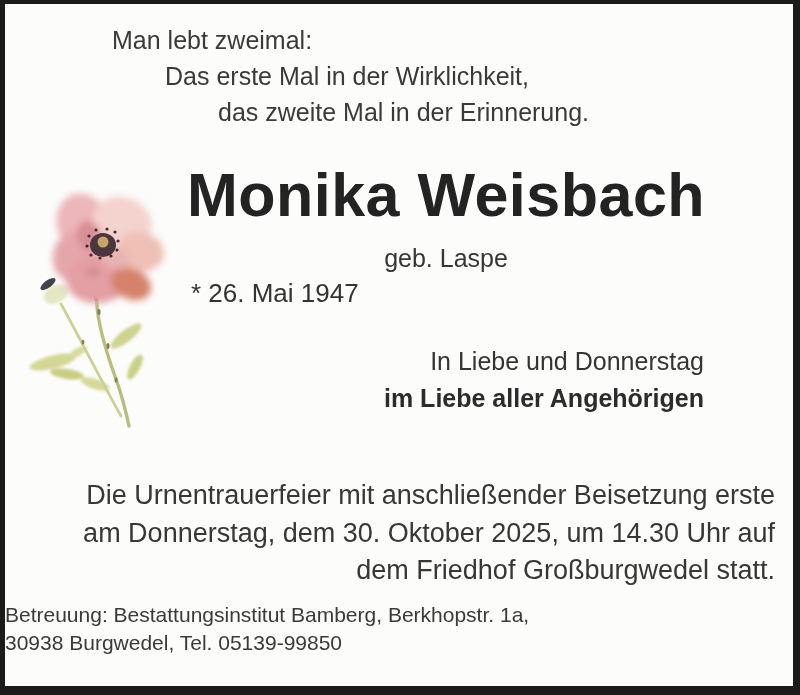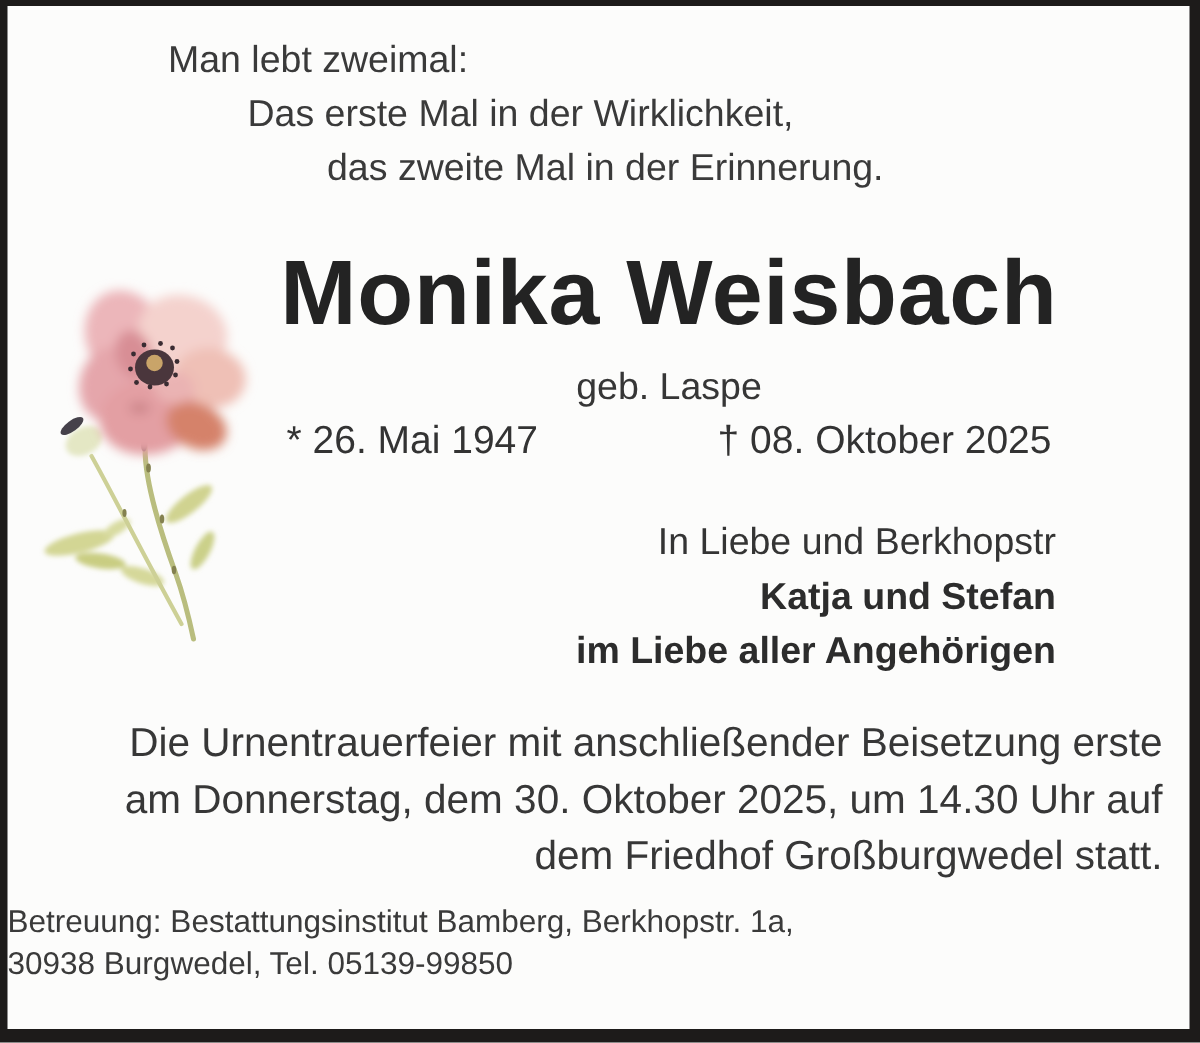--- a/index.html
+++ b/index.html
@@ -126,26 +126,24 @@
         <circle cx="88" cy="72" r="1.6"></circle>
           <circle cx="94" cy="66" r="1.6"></circle>
       </g>
     </g>
   </svg>
 
   <div class="abs maiden">geb. Laspe</div>
   <div class="abs name">Monika Weisbach</div>
   <div class="abs dates">
     <span>* 26. Mai 1947</span>
-    <span>† 08. Oktober 2025</span>
   </div>
 
   <div class="abs tribute">
-    <div>In Liebe und Berkhopstr</div>
-    <div class="bold">Katja und Stefan</div>
+    <div>In Liebe und Donnerstag</div>
     <div class="bold">im Liebe aller Angehörigen</div>
   </div>
 
   <div class="abs ceremony">
     <div>Die Urnentrauerfeier mit anschließender Beisetzung erste</div>
     <div>am Donnerstag, dem 30. Oktober 2025, um 14.30 Uhr auf</div>
     <div>dem Friedhof Großburgwedel statt.</div>
   </div>
 
   <div class="abs care">

